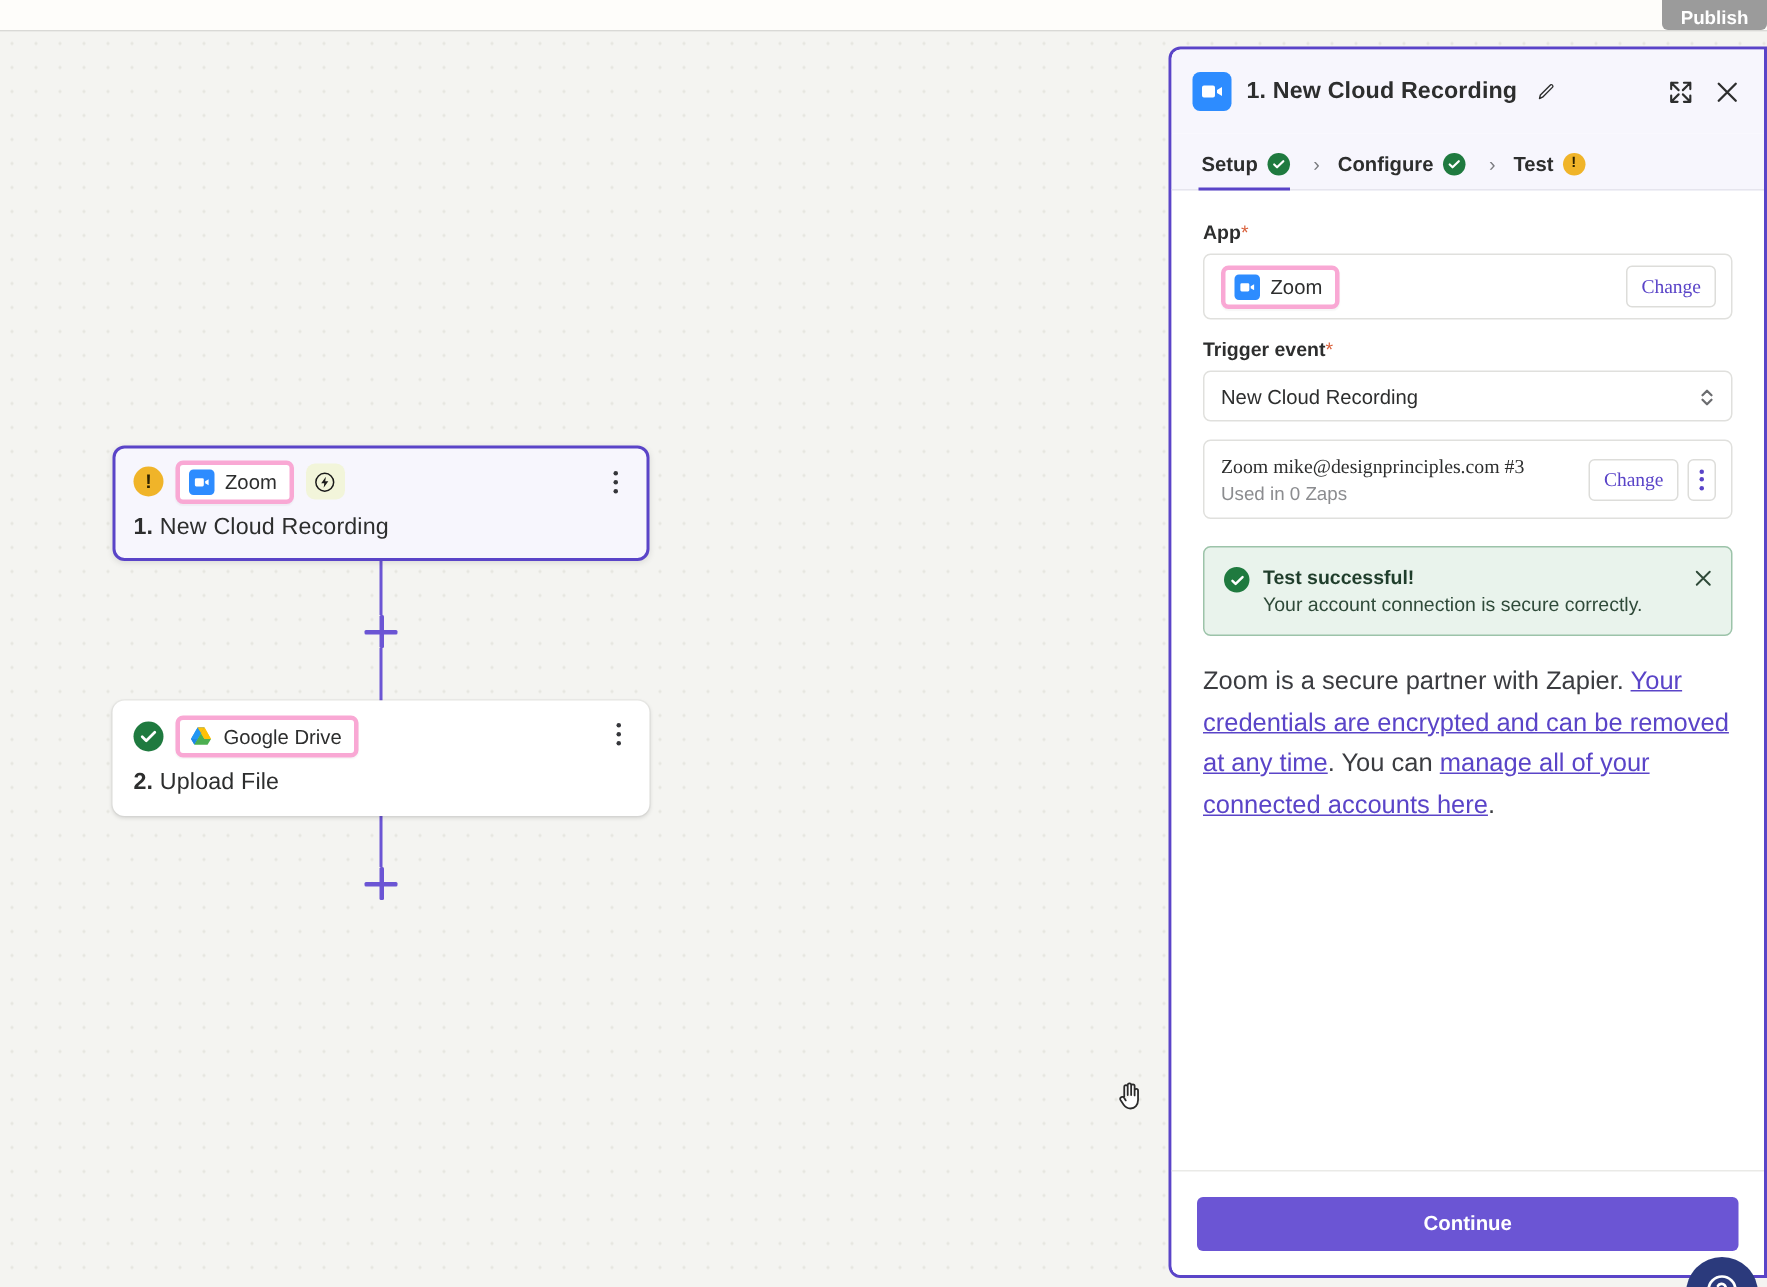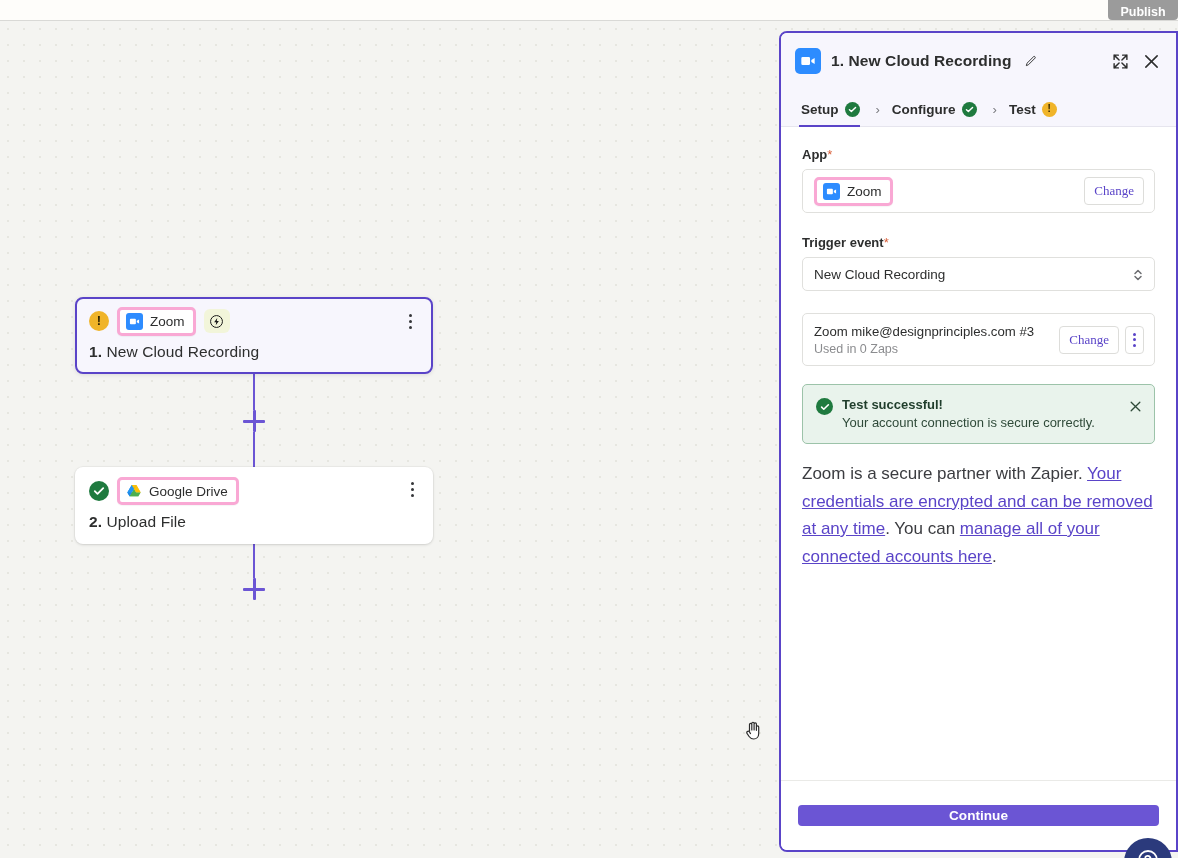--- a/index.html
+++ b/index.html
@@ -169,21 +169,21 @@
   }
   .tab-badge { width: 15px; height: 15px; border-radius: 50%; display: flex; align-items: center; justify-content: center; flex: 0 0 auto; }
   .tab-badge.ok { background: #1f7a3f; }
   .tab-badge.ok svg { width: 9px; height: 9px; }
   .tab-badge.warn { background: #f0b429; }
   .tab-badge.warn::after { content:"!"; font-size: 10px; font-weight: bold; color:#2d2200; line-height: 1; position: relative; top:-.5px;}
   .tab-sep { color: #7b7c80; font-size: 13px; padding: 0 10px 9px 10px; user-select: none; }
 
   #panel-body { flex: 1 1 auto; overflow: hidden; padding: 20px 21px 0 21px; background: #ffffff; }
 
-  .field { margin-bottom: 22px; }
+  .field { margin-bottom: 12px; }
   .field-label { font-size: 13px; font-weight: bold; color: #2d2e2e; margin-bottom: 7px; }
   .req { color: #d9603b; font-weight: normal; }
 
   .app-box {
     border: 1px solid #e0e0dd; border-radius: 5px;
     height: 44px; display: flex; align-items: center;
     padding: 0 10px 0 11px;
   }
   .ghost-btn {
     border: 1px solid #ddddda; border-radius: 4px; background: #fff;
@@ -199,21 +199,21 @@
     padding: 0 10px 0 11px; font-size: 13.5px; color: #2d2e2e;
     cursor: pointer; background: #fff;
   }
   .select-box .caret { margin-left: auto; width: 12px; height: 14px; }
 
   .account-box {
     border: 1px solid #e0e0dd; border-radius: 5px;
     min-height: 53px; display: flex; align-items: center;
     padding: 8px 10px 8px 11px; gap: 8px;
   }
-  .acct-name { font-size: 13.2px; color: #2d2e2e; }
+  .acct-name { font-size: 13.2px; color: #2d2e2e; font-family: Liberation Serif, serif; }
   .acct-sub { font-size: 12.5px; color: #8b8c8f; margin-top: 3px; }
   .acct-actions { margin-left: auto; display: flex; align-items: center; gap: 6px; }
 
   #alert {
     background: #e9f3ec; border: 1px solid #9cc3a9; border-radius: 5px;
     padding: 12px 12px 13px 13px; display: flex; gap: 9px;
     margin-bottom: 16px;
   }
   #alert .status-badge.ok { width: 17px; height: 17px; margin-top: 1px; }
   #alert .status-badge.ok svg { width: 10px; height: 10px; }
@@ -224,21 +224,21 @@
   #legal { font-size: 17px; line-height: 1.62; color: #3b3c40; }
   #legal a { color: #5a44c8; text-decoration: underline; cursor: pointer; }
 
   #panel-footer {
     flex: 0 0 auto; height: 70px;
     border-top: 1px solid #eaeae7;
     display: flex; align-items: center; padding: 0 17px;
     background: #fff;
   }
   #continue-btn {
-    width: 100%; height: 21px; border: none; border-radius: 4px;
+    width: 100%; height: 36px; border: none; border-radius: 4px;
     background: #6b55d4; color: #fff; font-size: 13.6px; font-weight: bold;
     cursor: pointer; font-family: inherit;
   }
 
   #help-bubble {
     position: absolute; left: 1124px; top: 838px;
     width: 48px; height: 48px; border-radius: 50%;
     background: #2b3a7c;
     display: flex; align-items: center; justify-content: center;
     cursor: pointer; z-index: 50;

